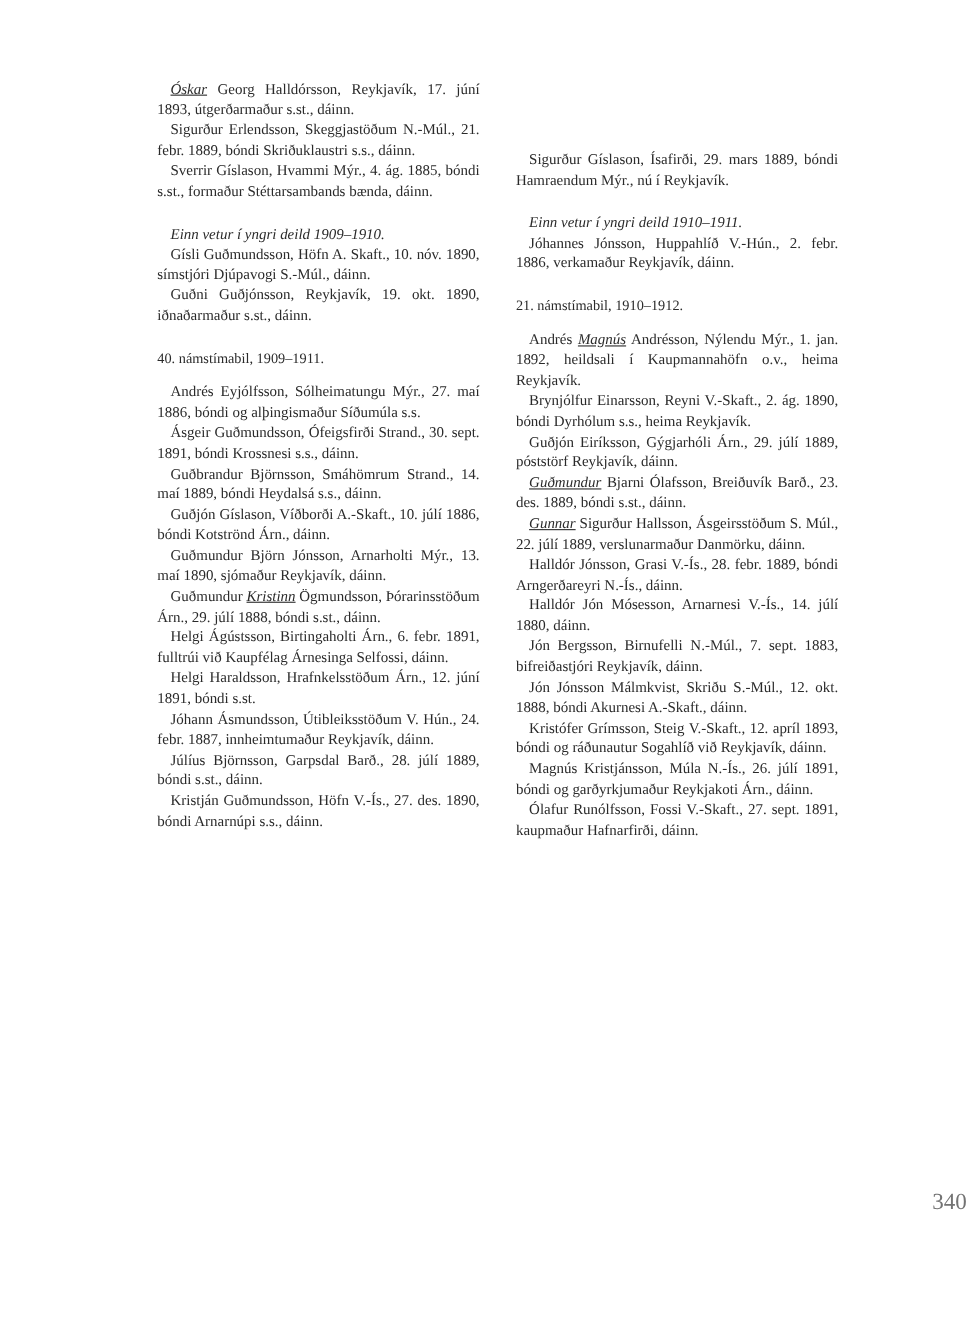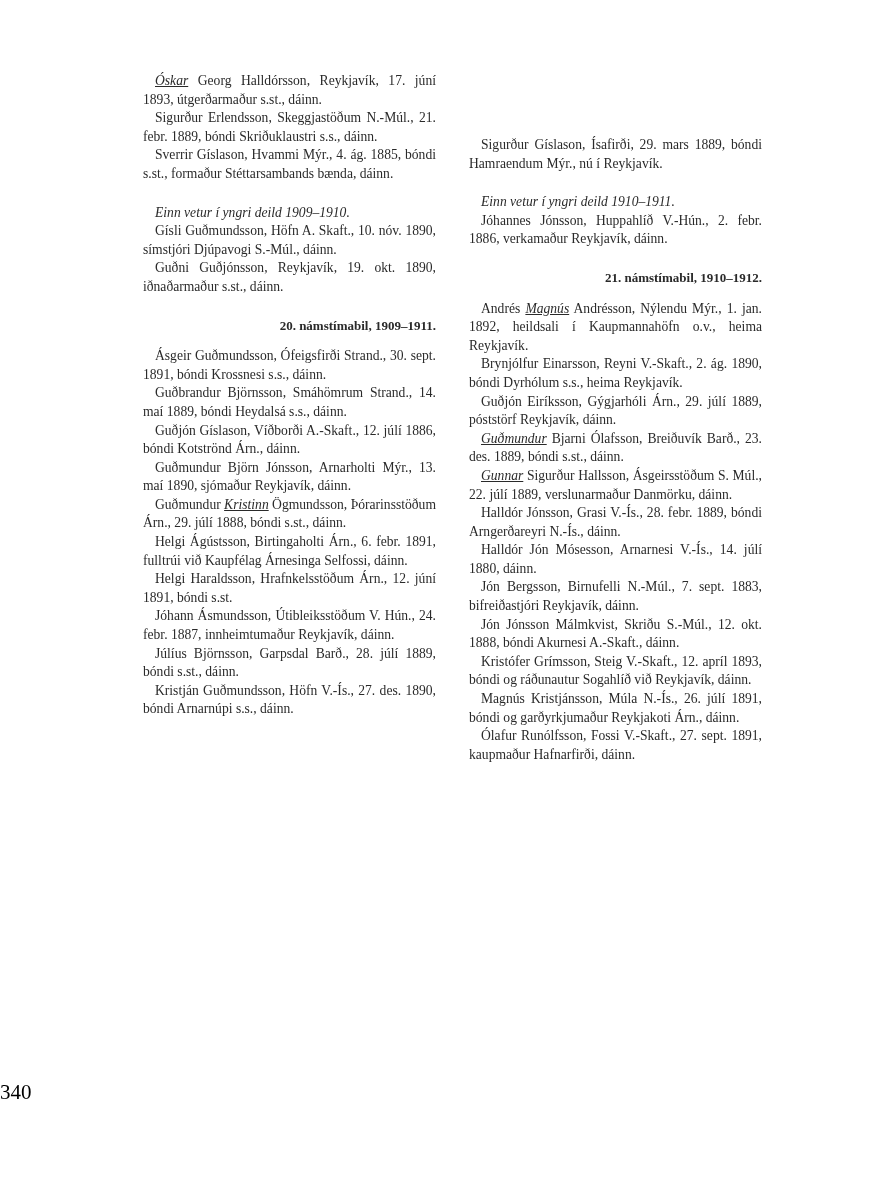--- a/index.html
+++ b/index.html
@@ -5,38 +5,39 @@
   html, body { margin: 0; padding: 0; background: #ffffff; }
   body { width: 879px; height: 1200px; position: relative; overflow: hidden;
          font-family: "Liberation Serif", "DejaVu Serif", serif; color: #2a2a2a; }
   .col { position: absolute; top: 72px; width: 293px; font-size: 13.6px; line-height: 18.6px;
          text-align: justify; }
   .col.left { left: 143px; }
   .col.right { left: 469px; top: 95px; margin-top: 41px; }
   .entry { margin: 0; text-indent: 12px; }
   .entry i { font-style: italic; text-decoration: underline; }
   .subhead { margin: 20px 0 0 0; text-indent: 12px; font-style: italic; }
-  .section { margin: 20px 0 12px 0; text-align: right; font-weight: bold; font-size: 13px; }
-  .pagenum { position: absolute; left: 0; width: 879px; top: 1080px; text-align: left;
-             font-size: 21px; color: #000000; }
+  .section { margin: 20px 0 12px 0; text-align: left; font-weight: normal; font-size: 13px; }
+  .pagenum { position: absolute; left: 0; width: 879px; top: 1080px; text-align: right;
+             font-size: 21px; color: #737373; }
 </style>
 </head>
 <body>
 
 <div class="col left">
     <p class="entry"><i>Óskar</i><span> Georg Halldórsson, Reykjavík, 17. júní 1893, útgerðarmaður s.st., dáinn.</span></p>
     <p class="entry"><span>Sigurður Erlendsson, Skeggjastöðum N.-Múl., 21. febr. 1889, bóndi Skriðuklaustri s.s., dáinn.</span></p>
     <p class="entry"><span>Sverrir Gíslason, Hvammi Mýr., 4. ág. 1885, bóndi s.st., formaður Stéttarsambands bænda, dáinn.</span></p>
     <p class="subhead">Einn vetur í yngri deild 1909–1910.</p>
     <p class="entry"><span>Gísli Guðmundsson, Höfn A. Skaft., 10. nóv. 1890, símstjóri Djúpavogi S.-Múl., dáinn.</span></p>
     <p class="entry"><span>Guðni Guðjónsson, Reykjavík, 19. okt. 1890, iðnaðarmaður s.st., dáinn.</span></p>
-    <p class="section">20. námstímabil, 1909–1911.</p>
+    <p class="section">40. námstímabil, 1909–1911.</p>
+    <p class="entry"><span>Andrés Eyjólfsson, Sólheimatungu Mýr., 27. maí 1886, bóndi og alþingismaður Síðumúla s.s.</span></p>
     <p class="entry"><span>Ásgeir Guðmundsson, Ófeigsfirði Strand., 30. sept. 1891, bóndi Krossnesi s.s., dáinn.</span></p>
     <p class="entry"><span>Guðbrandur Björnsson, Smáhömrum Strand., 14. maí 1889, bóndi Heydalsá s.s., dáinn.</span></p>
-    <p class="entry"><span>Guðjón Gíslason, Víðborði A.-Skaft., 12. júlí 1886, bóndi Kotströnd Árn., dáinn.</span></p>
+    <p class="entry"><span>Guðjón Gíslason, Víðborði A.-Skaft., 10. júlí 1886, bóndi Kotströnd Árn., dáinn.</span></p>
     <p class="entry"><span>Guðmundur Björn Jónsson, Arnarholti Mýr., 13. maí 1890, sjómaður Reykjavík, dáinn.</span></p>
     <p class="entry"><span>Guðmundur </span><i>Kristinn</i><span> Ögmundsson, Þórarinsstöðum Árn., 29. júlí 1888, bóndi s.st., dáinn.</span></p>
     <p class="entry"><span>Helgi Ágústsson, Birtingaholti Árn., 6. febr. 1891, fulltrúi við Kaupfélag Árnesinga Selfossi, dáinn.</span></p>
     <p class="entry"><span>Helgi Haraldsson, Hrafnkelsstöðum Árn., 12. júní 1891, bóndi s.st.</span></p>
     <p class="entry"><span>Jóhann Ásmundsson, Útibleiksstöðum V. Hún., 24. febr. 1887, innheimtumaður Reykjavík, dáinn.</span></p>
     <p class="entry"><span>Júlíus Björnsson, Garpsdal Barð., 28. júlí 1889, bóndi s.st., dáinn.</span></p>
     <p class="entry"><span>Kristján Guðmundsson, Höfn V.-Ís., 27. des. 1890, bóndi Arnarnúpi s.s., dáinn.</span></p>
   </div>
 <div class="col right">
     <p class="entry"><span>Sigurður Gíslason, Ísafirði, 29. mars 1889, bóndi Hamraendum Mýr., nú í Reykjavík.</span></p>

